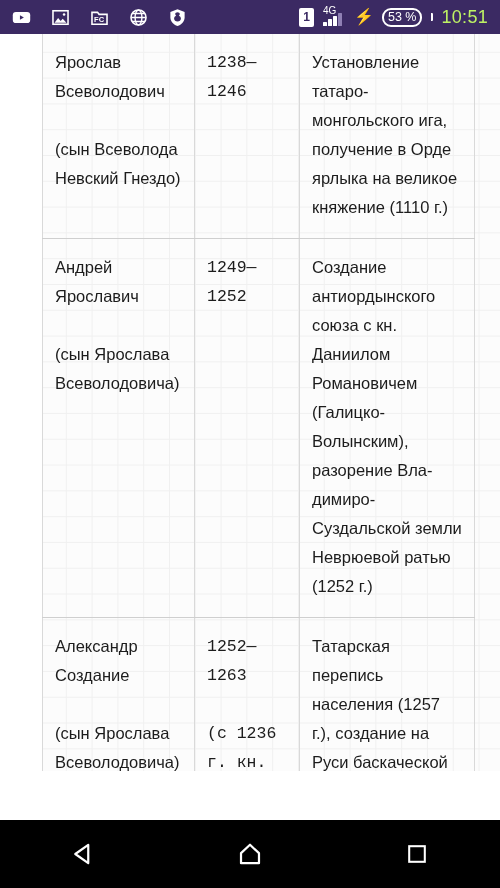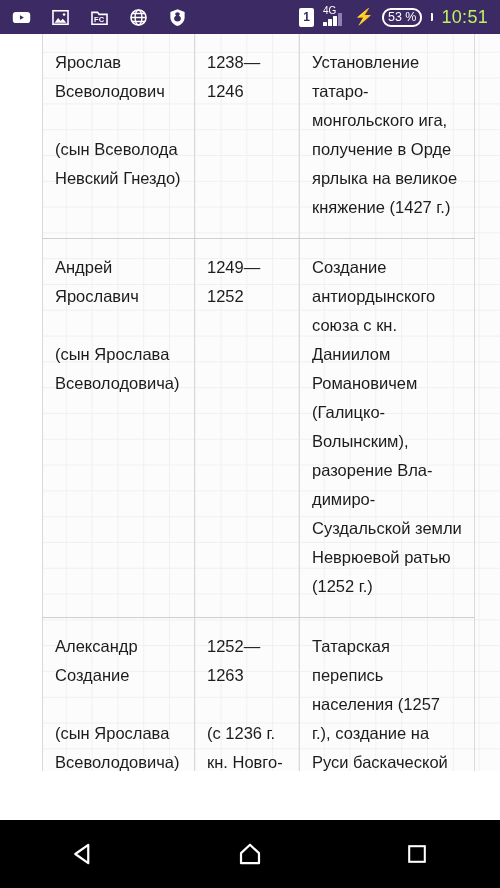--- a/index.html
+++ b/index.html
@@ -100,21 +100,21 @@
     border-bottom:1px solid #cfcfcf;
     padding:14px 12px 16px 12px;
     font-size:16.5px;
     line-height:29px;
     color:#1c1c1c;
     background:transparent;
     word-wrap:break-word;
   }
   #tbl tr:first-child td { border-top:none; }
   .c1 { width:152px; }
-  .c2 { width:105px; }
+  .c2 { width:105px;font-family:Liberation Mono, monospace; }
   .c3 { width:175px; }
   .cell-sub { display:block; }
   .gap { display:block; height:29px; }
 
   
   #fab {
     position:absolute; left:419px; top:740px;
     width:54px; height:54px; border-radius:50%;
     background:#4a4a4a;
     display:flex; align-items:center; justify-content:center;
@@ -216,21 +216,21 @@
         <tr>
           <td class="c1">
             <span class="cell-sub">Ярослав Всеволодович</span>
             <span class="gap"></span>
             <span class="cell-sub">(сын Всеволода Невский Гнездо)</span>
           </td>
           <td class="c2">
             <span class="cell-sub">1238—1246</span>
           </td>
           <td class="c3">
-            <span class="cell-sub">Установление татаро-монгольского ига, получение в Орде ярлыка на великое княжение (1427 г.)</span>
+            <span class="cell-sub">Установление татаро-монгольского ига, получение в Орде ярлыка на великое княжение (1110 г.)</span>
           </td>
         </tr>
 
         <tr>
           <td class="c1">
             <span class="cell-sub">Андрей Ярославич</span>
             <span class="gap"></span>
             <span class="cell-sub">(сын Ярослава Всеволодовича)</span>
           </td>
           <td class="c2">

